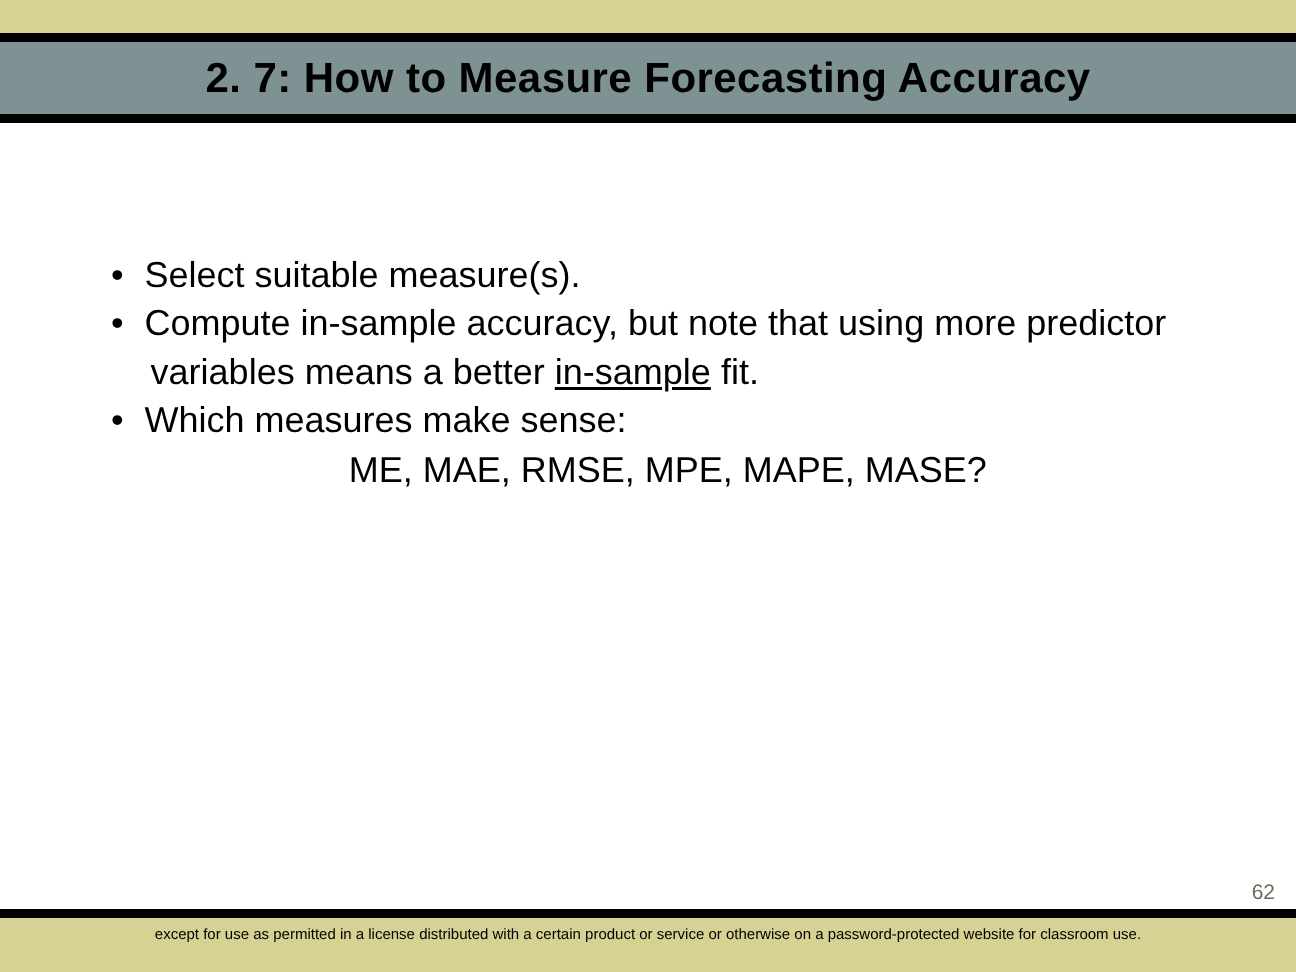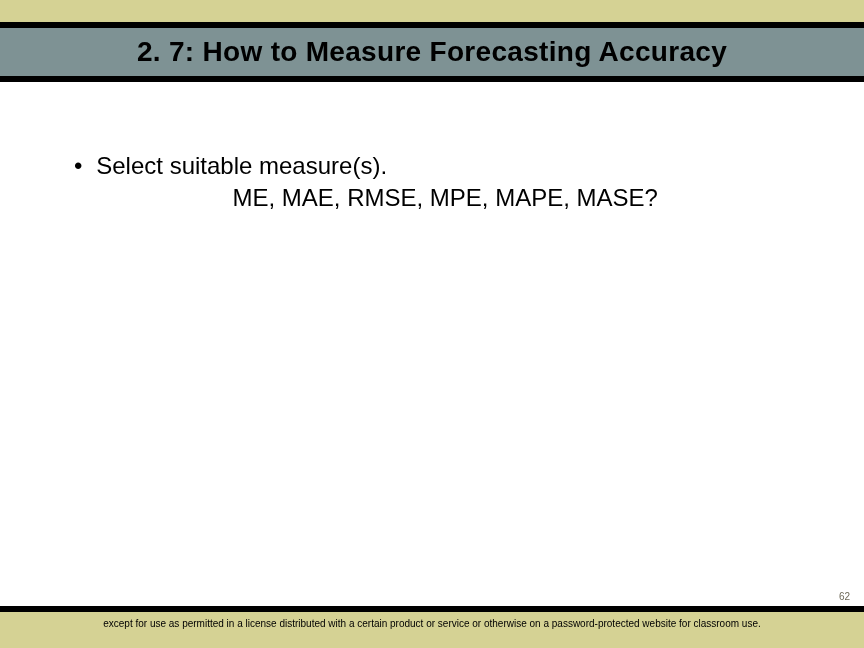--- a/index.html
+++ b/index.html
@@ -27,42 +27,42 @@
     padding: 8px 11px;
     text-align: center;
   }
   .title-band h1 {
     font-size: 28px;
     font-weight: bold;
     color: #000;
     letter-spacing: 0.3px;
   }
   .content {
-    padding: 68px 74px 0 74px;
+    padding: 86px 74px 0 74px;
     font-size: 24px;
     color: #000;
     line-height: 1.35;
   }
   ul.bullets { list-style: none; }
   ul.bullets > li::before {
     content: "• ";
     margin-left: -1.1em;
     padding-right: 0.3em;
   }
   ul.bullets > li {
     margin-left: 1.1em;
     margin-bottom: 0;
   }
   .subline { margin-left: 1.1em; text-align: center; }
   .ul1, .ul2 { text-decoration: underline; }
   .page-num {
     position: absolute;
     right: 14px;
     bottom: 46px;
-    font-size: 10px;
+    font-size: 14px;
     color: #6e6958;
   }
   .footer-bar {
     position: absolute;
     left: 0;
     bottom: 36px;
     width: 100%;
     height: 6px;
     background: #000;
   }
@@ -86,20 +86,22 @@
 <div class="top-accent"></div>
 <div class="hr-thick"></div>
 <div class="title-band">
   <h1>2. 7: How to Measure Forecasting Accuracy</h1>
 </div>
 <div class="hr-thick"></div>
 
 <div class="content">
   <ul class="bullets">
     <li>Select suitable measure(s).</li>
+    <li><span>Compute in-sample accuracy, but note that using more predictor variables means a better </span><span class="ul1">in-sample</span><span> fit.</span></li>
+    <li>Which measures make sense:</li>
   </ul>
   <div class="subline">ME, MAE, RMSE, MPE, MAPE, MASE?</div>
 </div>
 
 <div class="page-num">62</div>
 <div class="footer-bar"></div>
 <div class="footer-accent">
   <div>except for use as permitted in a license distributed with a certain product or service or otherwise on a password-protected website for classroom use.</div>
 </div>
 

